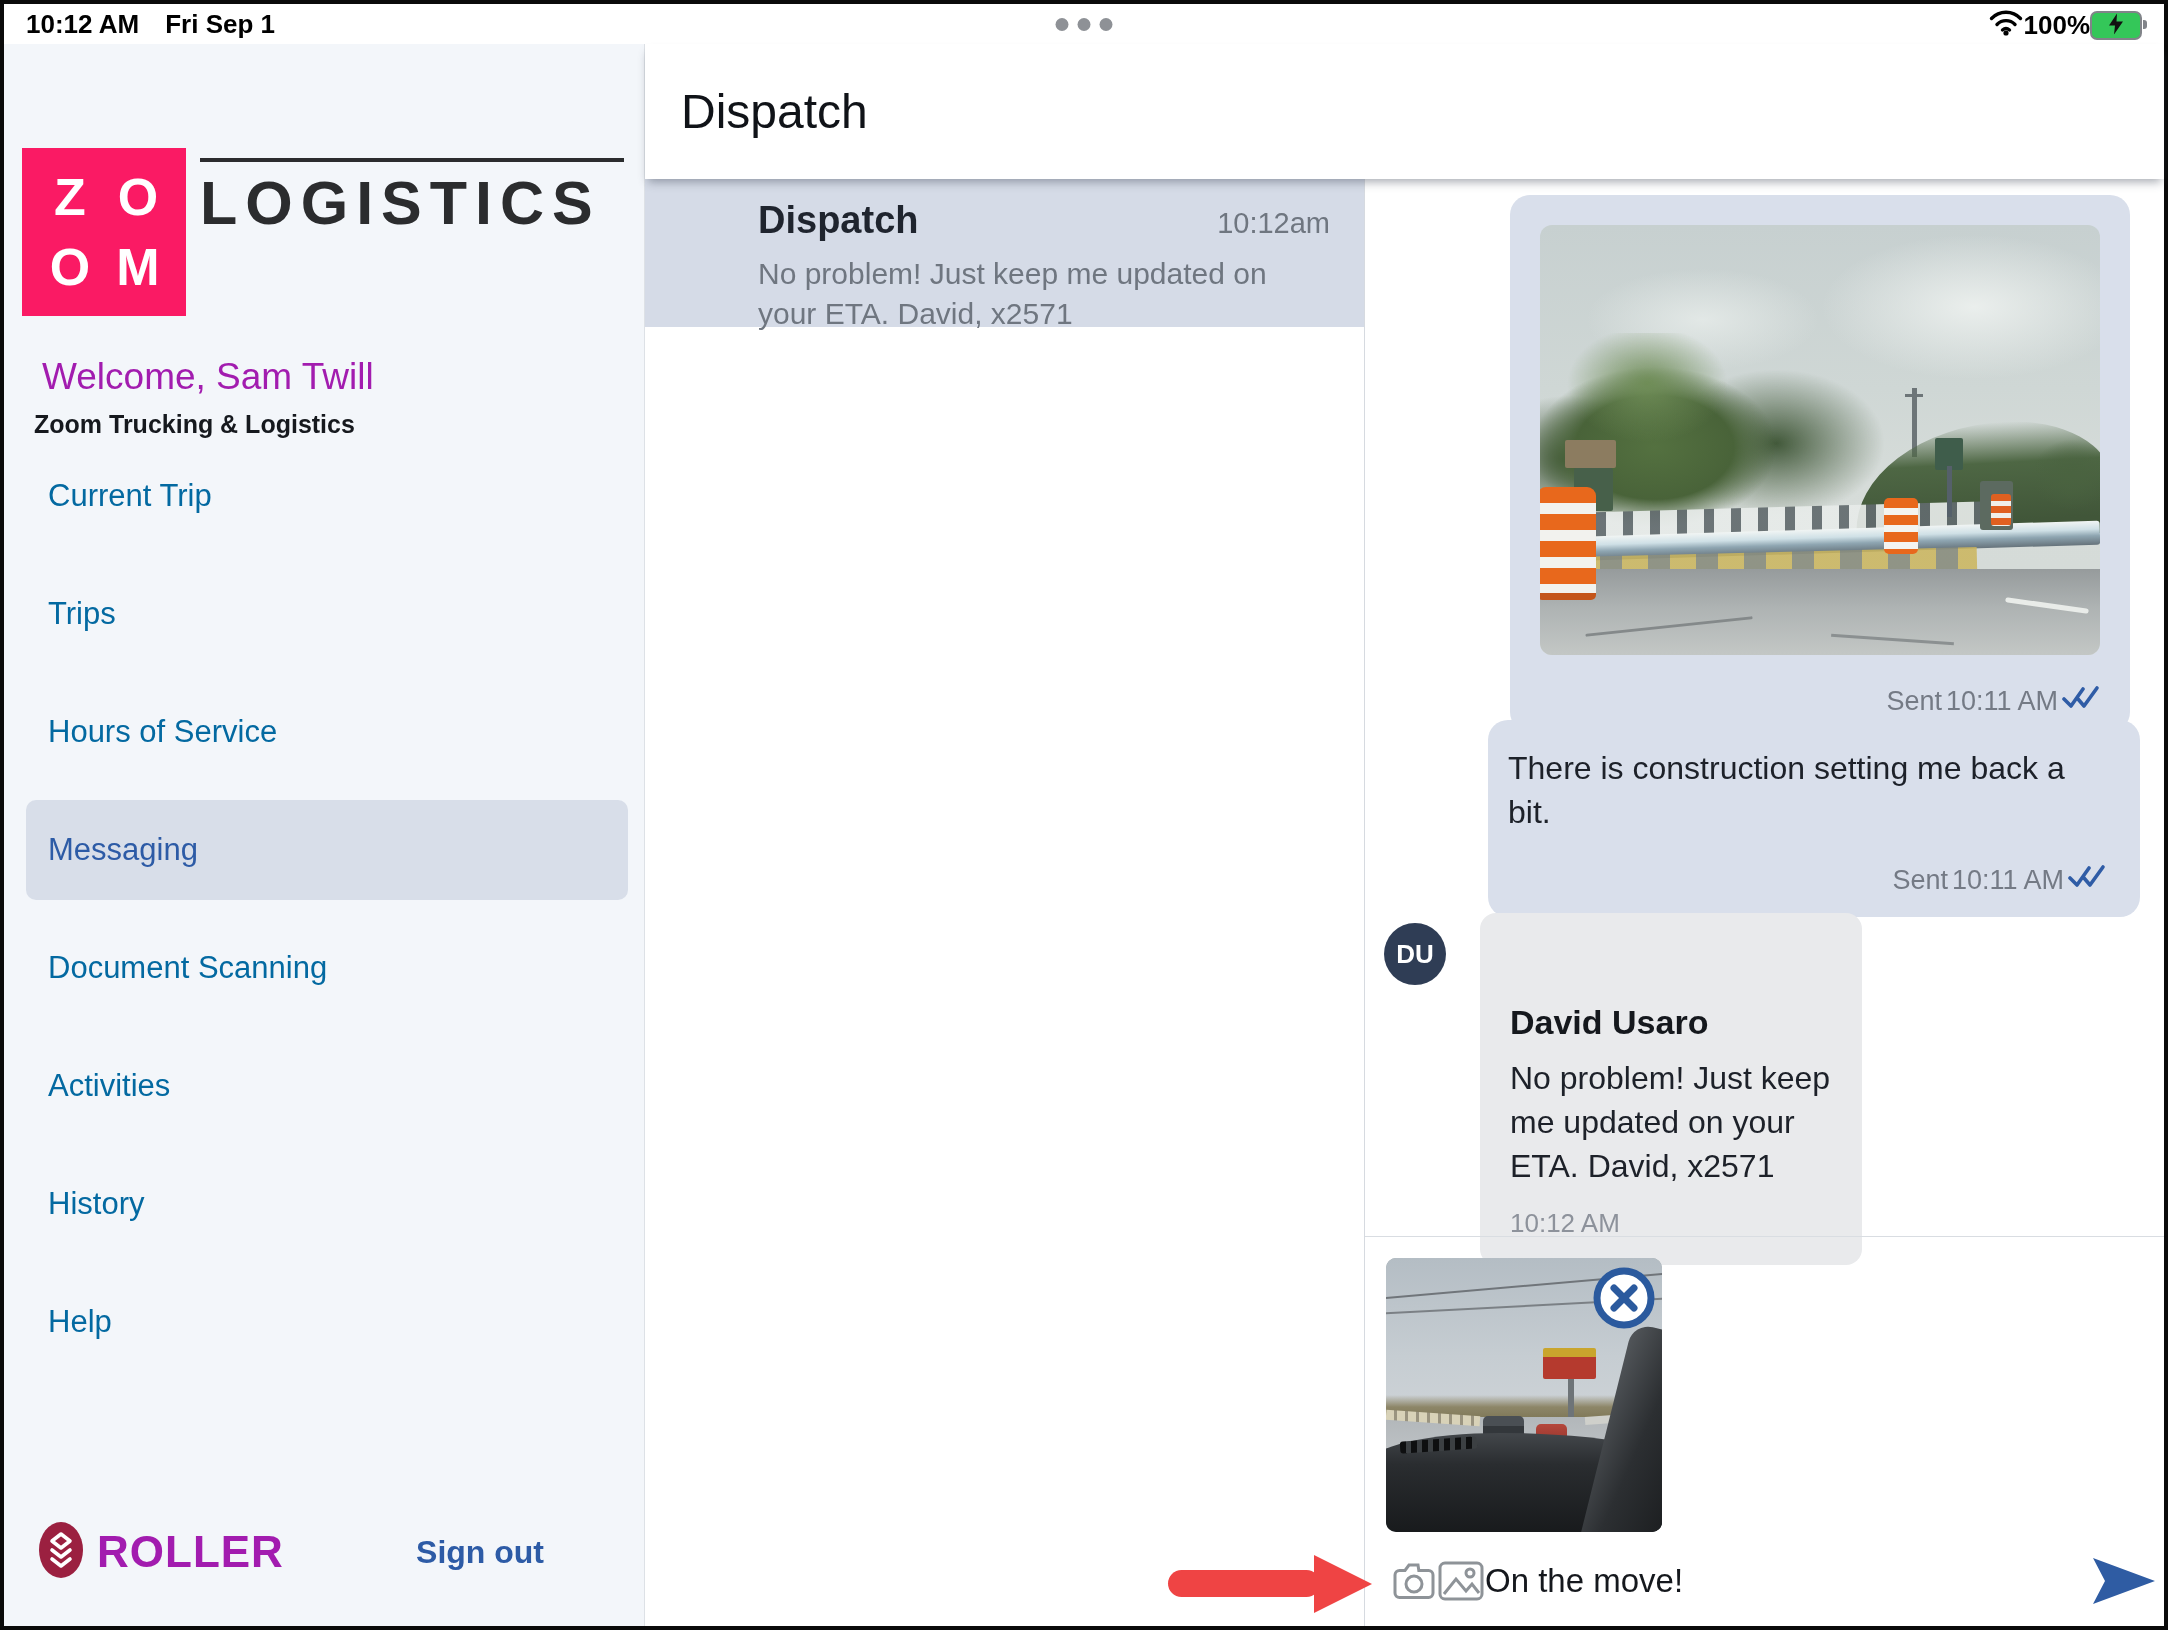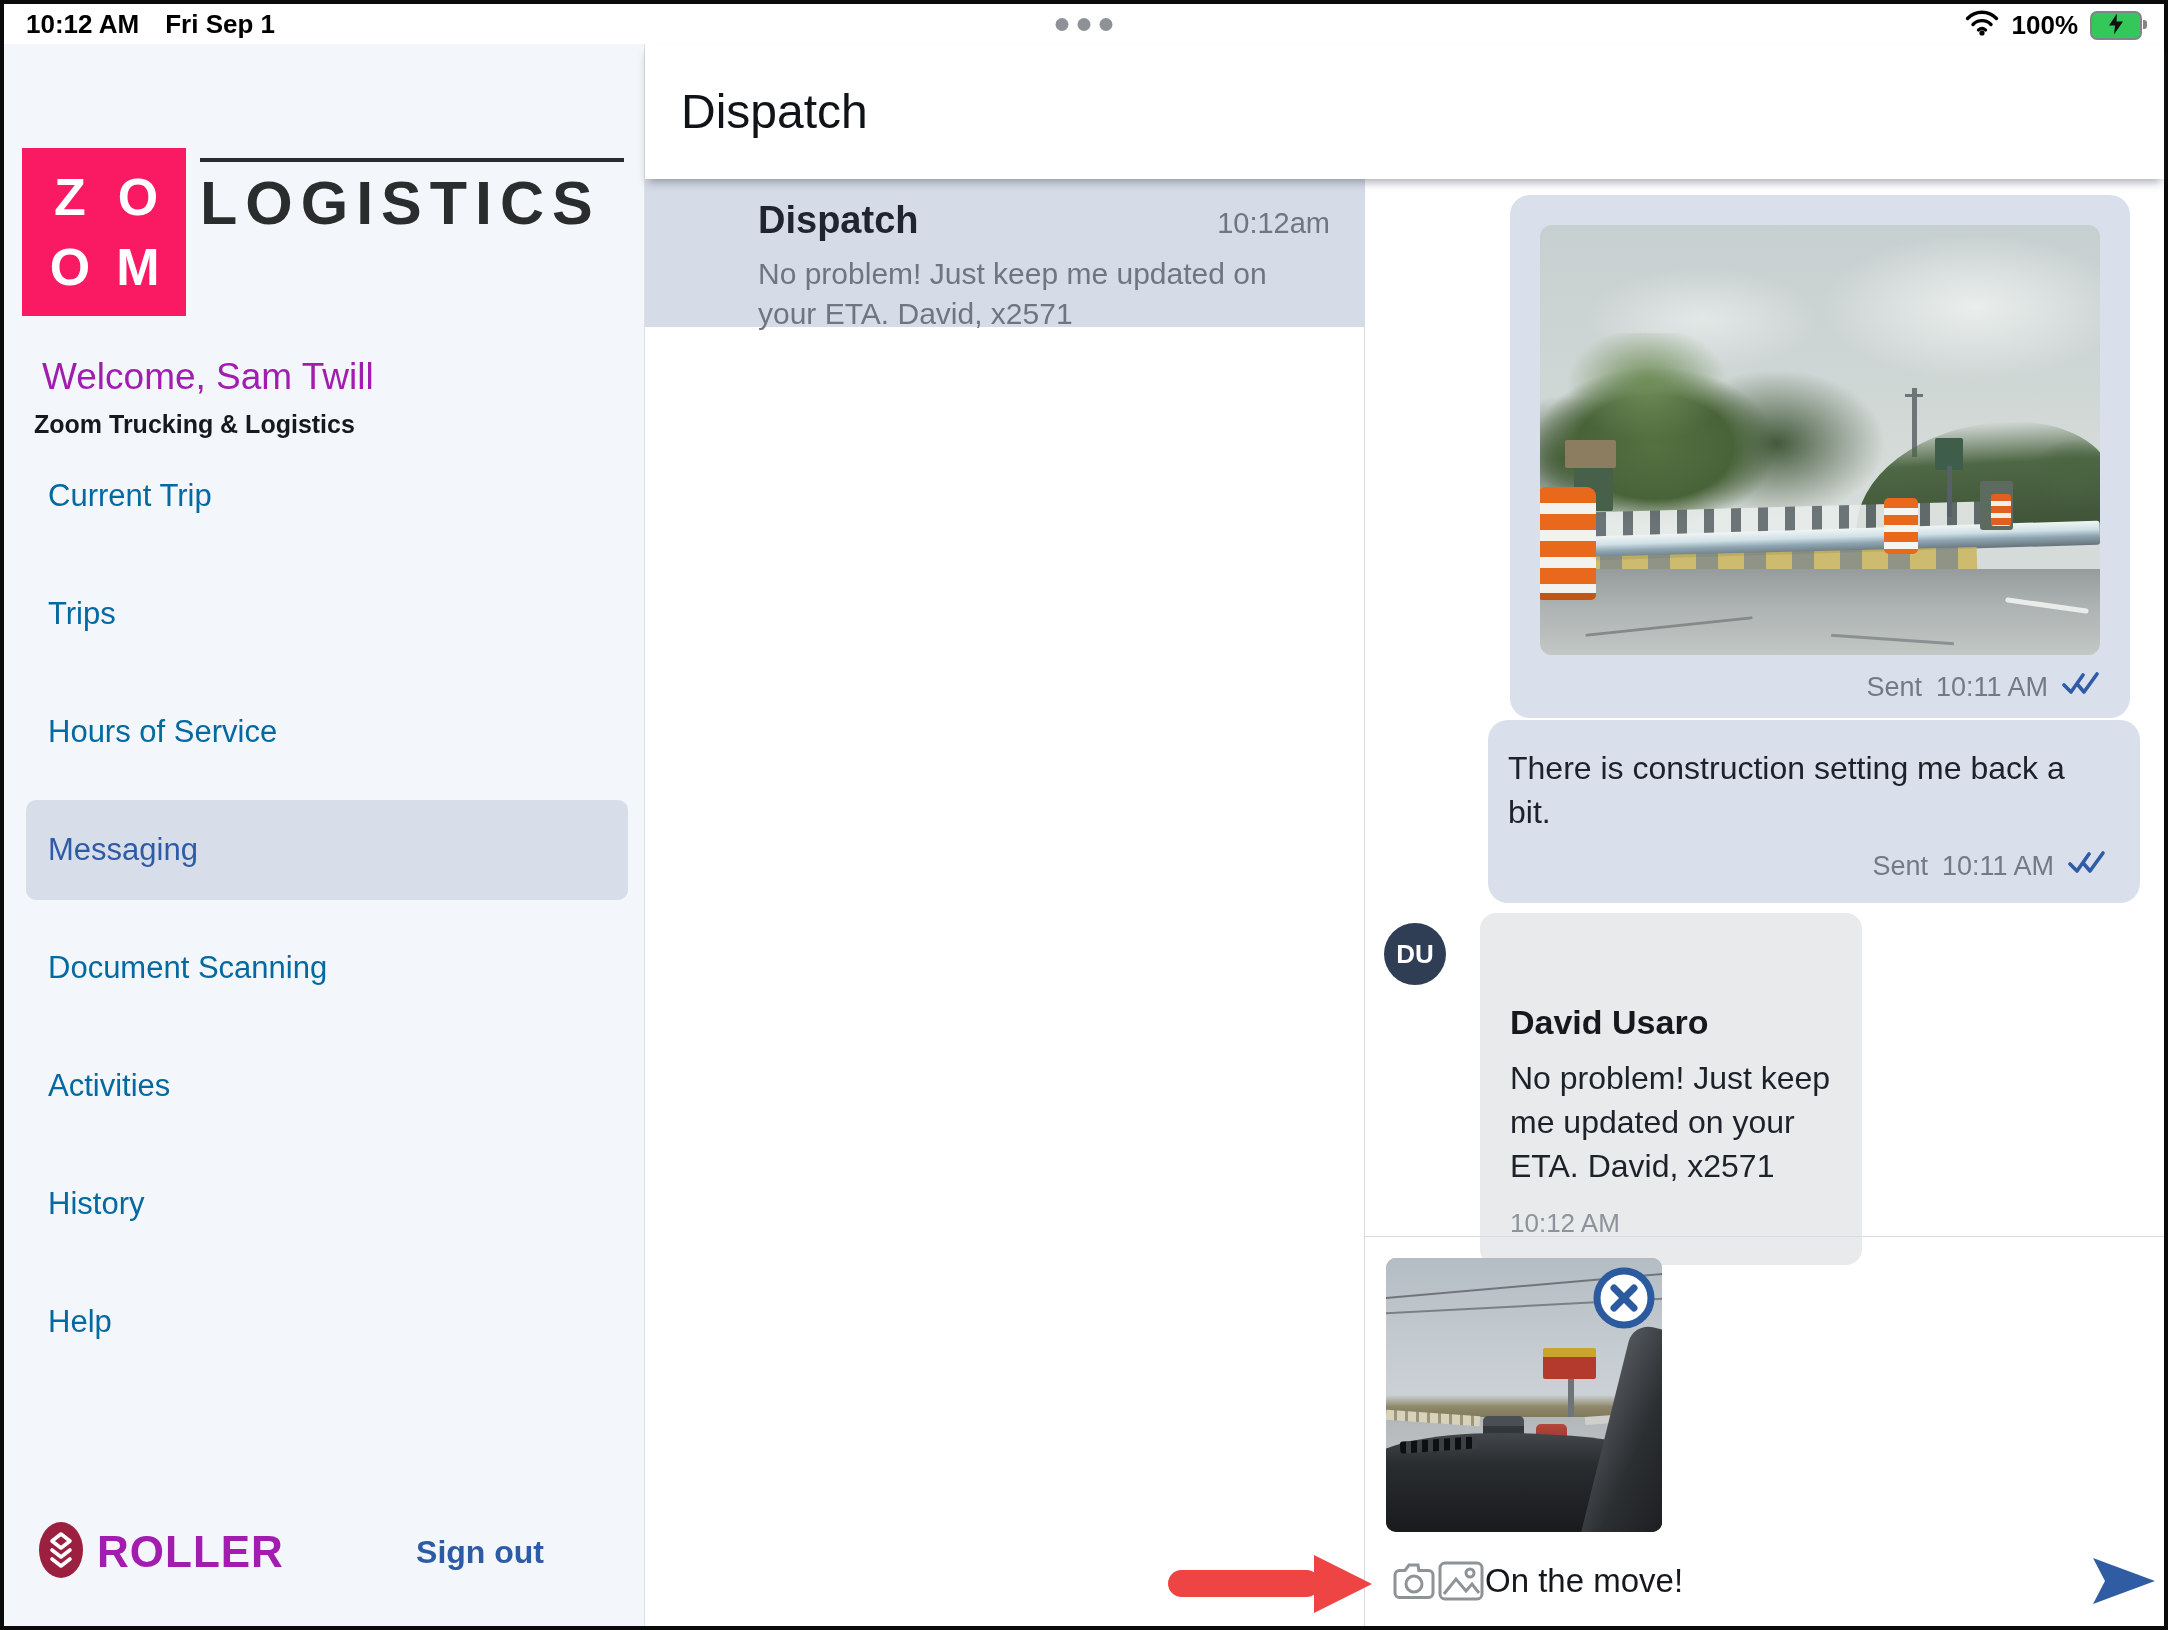--- a/index.html
+++ b/index.html
@@ -4,21 +4,21 @@
 <style>
   html,body{margin:0;padding:0;background:#fff;}
   body{width:2168px;height:1630px;overflow:hidden;font-family:"Liberation Sans","DejaVu Sans",sans-serif;}
   .frame{position:absolute;left:0;top:0;width:2168px;height:1630px;border:4px solid #0a0a0a;box-sizing:border-box;background:#fff;}
 
   
   .statusbar{position:absolute;left:0;top:0;width:100%;height:40px;background:#fff;}
   .sb-left{position:absolute;left:22px;top:5px;display:flex;gap:26px;font-size:26px;font-weight:700;color:#000;}
   .sb-dots{position:absolute;left:50%;top:14px;transform:translateX(-50%);display:flex;gap:9px;}
   .sb-dot{width:13px;height:13px;border-radius:50%;background:#8e9196;}
-  .sb-right{position:absolute;right:22px;top:4px;display:flex;align-items:center;gap:12px;font-size:26px;font-weight:600;color:#000;}
+  .sb-right{position:absolute;right:22px;top:4px;display:flex;align-items:center;font-size:26px;font-weight:600;color:#000;}
   .battery{position:relative;width:48px;height:25px;border:2px solid #818489;border-radius:7px;background:#34C759;}
   .battery .bolt{position:absolute;left:50%;top:50%;transform:translate(-50%,-50%);}
   .battery .nub{position:absolute;right:-7px;top:7px;width:4px;height:9px;background:#818489;border-radius:0 3px 3px 0;}
 
   
   .sidebar{position:absolute;left:0;top:40px;bottom:0;width:640px;background:#F3F6FA;border-right:1px solid #DDE1E6;}
   .logo-row{position:absolute;left:18px;top:104px;display:flex;align-items:flex-start;gap:14px;}
   .logo-square{width:164px;height:168px;background:#FA1A64;display:grid;grid-template-columns:1fr 1fr;grid-template-rows:1fr 1fr;align-items:center;justify-items:center;padding:14px;box-sizing:border-box;}
   .logo-square span{color:#fff;font-size:52px;font-weight:700;}
   .brand-block{padding-top:2px;}
@@ -72,21 +72,21 @@
   .p1-road{left:0;top:80%;width:100%;height:20%;background:linear-gradient(180deg,#969b9c 0%,#aeb3b3 45%,#c3c7c5 100%);}
   .p1-crack1{left:8%;top:93%;width:30%;height:3px;background:#84898a;transform:rotate(-6deg);border-radius:2px;}
   .p1-crack2{left:52%;top:96%;width:22%;height:3px;background:#8b9091;transform:rotate(4deg);}
   .p1-lane{left:83%;top:88%;width:15%;height:5px;background:#e9ece9;transform:rotate(8deg);border-radius:3px;}
   .p1-sign-r{left:70.5%;top:49.5%;width:5%;height:7.5%;background:#3f5d4b;border-radius:2px;}
   .p1-post-r{left:72.6%;top:56%;width:1%;height:12%;background:#55606a;}
   .p1-equip-r{left:78.5%;top:59.5%;width:6%;height:11.5%;background:#5c6a60;border-radius:3px;}
   .p1-cone-r{left:80.5%;top:62.5%;width:3.6%;height:7.5%;background:repeating-linear-gradient(180deg,#e06020 0 7px,#f0efe9 7px 12px);border-radius:3px;}
   .p1-barrel-m{left:61.5%;top:63.5%;width:6%;height:13%;background:repeating-linear-gradient(180deg,#e8681c 0 10px,#f4f4f0 10px 17px);border-radius:5px;}
   .p1-barrel-l{left:-0.5%;top:61%;width:10.5%;height:24.5%;background:repeating-linear-gradient(180deg,#e8681c 0 16px,#f2f2ee 16px 27px);border-radius:9px 9px 5px 5px;border-bottom:7px solid #c4551a;}
-  .sent-row{display:flex;justify-content:flex-end;align-items:center;gap:14px;margin-top:16px;font-size:27px;color:#747a85;}
+  .sent-row{display:flex;justify-content:flex-end;align-items:center;gap:4px;margin-top:30px;font-size:27px;color:#747a85;}
   .msg-text{position:absolute;top:541px;right:24px;width:652px;padding:26px 34px 20px 20px;}
   .msg-text .body{font-size:32px;line-height:44px;color:#1d2129;max-width:580px;}
   .msg-received{position:absolute;top:734px;left:19px;display:flex;align-items:flex-start;gap:34px;}
   .avatar{width:62px;height:62px;border-radius:50%;background:#2F3D55;color:#fff;display:flex;align-items:center;justify-content:center;font-size:26px;font-weight:700;margin-top:10px;}
   .bubble-recv{background:#E9EAEC;border-radius:16px;width:382px;padding:28px 30px 26px 30px;box-sizing:border-box;}
   .recv-pad{height:62px;}
   .recv-name{font-size:34px;font-weight:700;color:#15181d;}
   .recv-body{margin-top:14px;font-size:32px;line-height:44px;color:#1d2129;}
   .recv-time{margin-top:20px;font-size:26px;color:#8d929b;}
 

